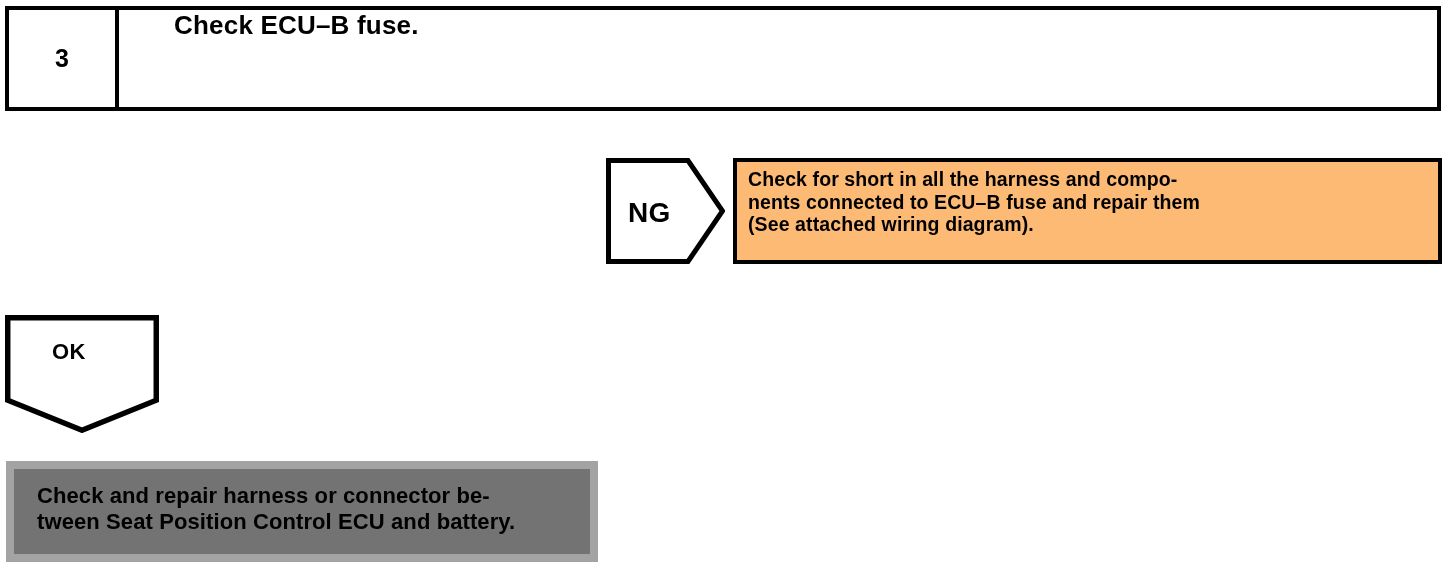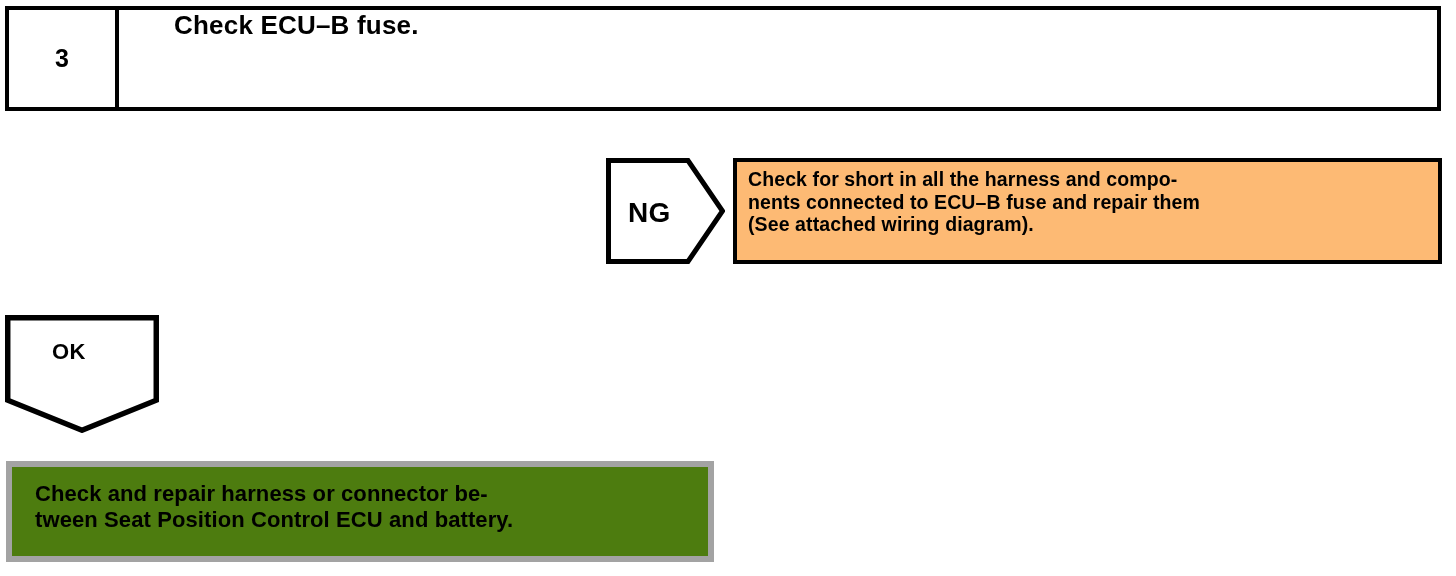--- a/index.html
+++ b/index.html
@@ -130,25 +130,25 @@
     font-size: 22px;
     font-weight: bold;
     letter-spacing: 0.3px;
   }
 
   
   .final-box {
     position: absolute;
     left: 6px;
     top: 461px;
-    width: 708px;
+    width: 592px;
     height: 101px;
-    border: 6px solid #a3a3a3;
-    box-sizing: border-box;
-    background: #4d7c0f;
+    border: 8px solid #a3a3a3;
+    box-sizing: border-box;
+    background: #737373;
   }
   .final-box-text {
     position: absolute;
     left: 23px;
     top: 14px;
     right: 6px;
     font-size: 22px;
     font-weight: bold;
     line-height: 26px;
     letter-spacing: 0.1px;

